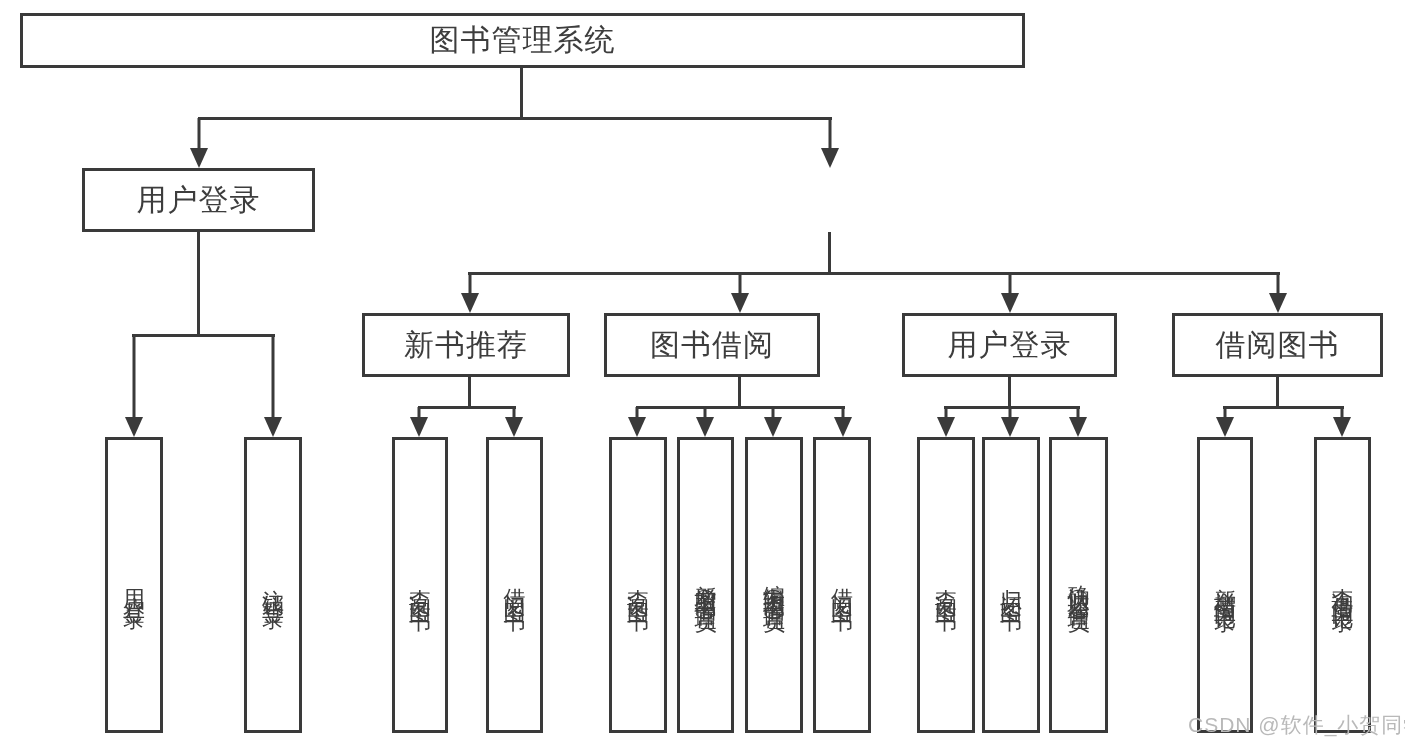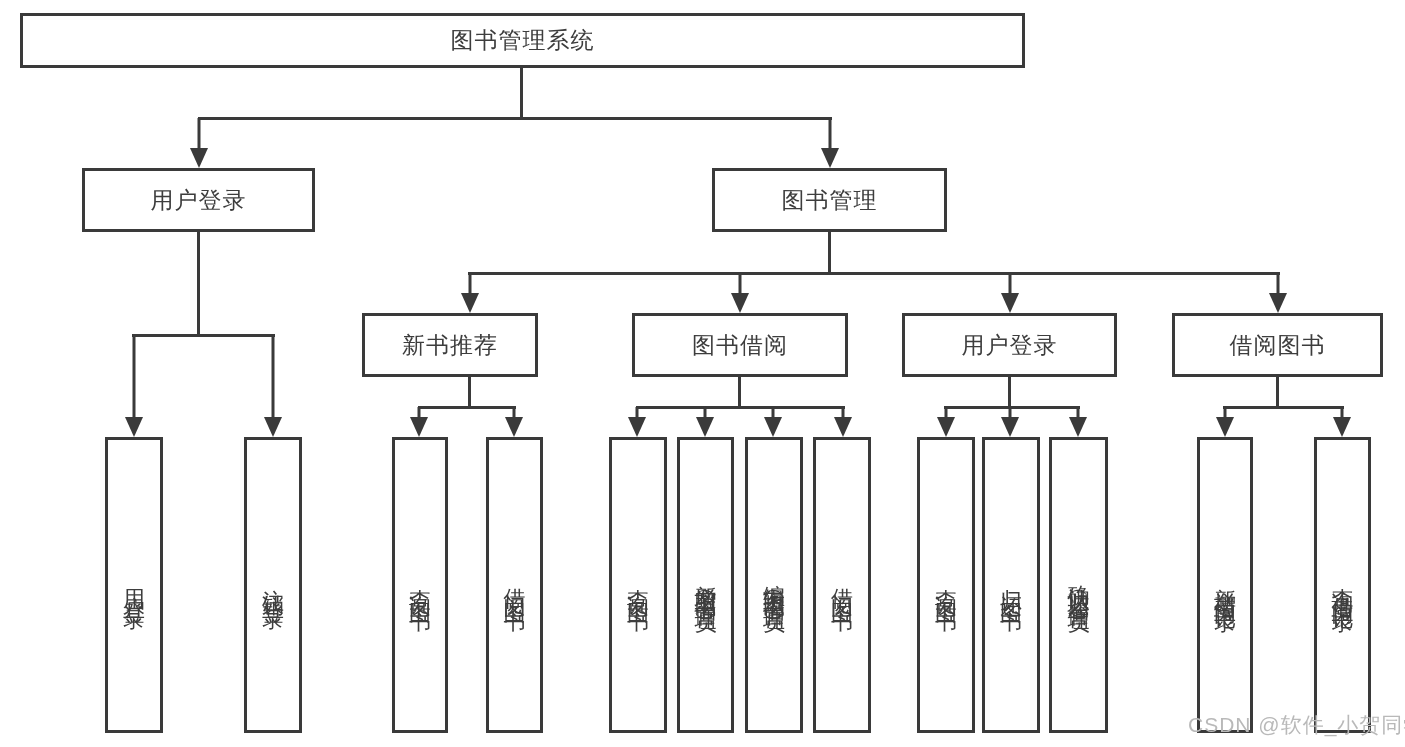--- a/index.html
+++ b/index.html
@@ -5,21 +5,21 @@
   html,body { margin:0; padding:0; background:#ffffff; }
   .diagram {
     --line:#3a3a3a; --text:#3d3d3d; --wm:#b9b9b9; --fill:#ffffff; --bg:#ffffff;
     position:relative; width:1405px; height:747px; background:var(--bg);
     font-family:"Liberation Sans", sans-serif; overflow:hidden;
   }
   .box {
     position:absolute; box-sizing:border-box; border:3px solid var(--line);
     background:var(--fill); color:var(--text);
     display:flex; align-items:center; justify-content:center;
-    font-size:23px; letter-spacing:1px;
+    font-size:30px; letter-spacing:1px;
   }
   .leaf { font-size:22px; }
   .vtext {
     writing-mode:vertical-rl; text-orientation:mixed;
     letter-spacing:7px; line-height:1; white-space:nowrap;
   }
   .hline { position:absolute; height:3px; background:var(--line); }
   .vline { position:absolute; width:3px;  background:var(--line); }
   .arrow { position:absolute; width:18px; }
   .arrow::before {
@@ -47,40 +47,37 @@
   </div>
 
   <div class="vline" style="left:520px; top:68px; height:50px;"></div>
   <div class="hline" style="left:198px; top:117px; width:634px;"></div>
   <div class="arrow" style="left:190px; top:118px; height:50px;"></div>
   <div class="arrow" style="left:821px; top:118px; height:50px;"></div>
 
   <div class="box" style="left:82px; top:168px; width:233px; height:64px;">
     <span>用户登录</span>
   </div>
-  <div class="box" style="left:712px; top:168px; width:235px; height:64px;">
-    <span>图书管理</span>
-  </div>
 
   <div class="vline" style="left:197px; top:232px; height:104px;"></div>
   <div class="hline" style="left:132px; top:334px; width:143px;"></div>
   <div class="arrow" style="left:125px; top:335px; height:102px;"></div>
   <div class="arrow" style="left:264px; top:335px; height:102px;"></div>
 
   <div class="vline" style="left:828px; top:232px; height:42px;"></div>
   <div class="hline" style="left:468px; top:272px; width:812px;"></div>
   <div class="arrow" style="left:461px;  top:273px; height:40px;"></div>
   <div class="arrow" style="left:731px;  top:273px; height:40px;"></div>
   <div class="arrow" style="left:1001px; top:273px; height:40px;"></div>
   <div class="arrow" style="left:1269px; top:273px; height:40px;"></div>
 
-  <div class="box" style="left:362px; top:313px; width:176px; height:64px;">
+  <div class="box" style="left:362px; top:313px; width:208px; height:64px;">
     <span>新书推荐</span>
   </div>
-  <div class="box" style="left:632px; top:313px; width:216px; height:64px;">
+  <div class="box" style="left:604px; top:313px; width:216px; height:64px;">
     <span>图书借阅</span>
   </div>
   <div class="box" style="left:902px; top:313px; width:215px; height:64px;">
     <span>用户登录</span>
   </div>
   <div class="box" style="left:1172px; top:313px; width:211px; height:64px;">
     <span>借阅图书</span>
   </div>
 
   <div class="vline" style="left:468px; top:377px; height:31px;"></div>

